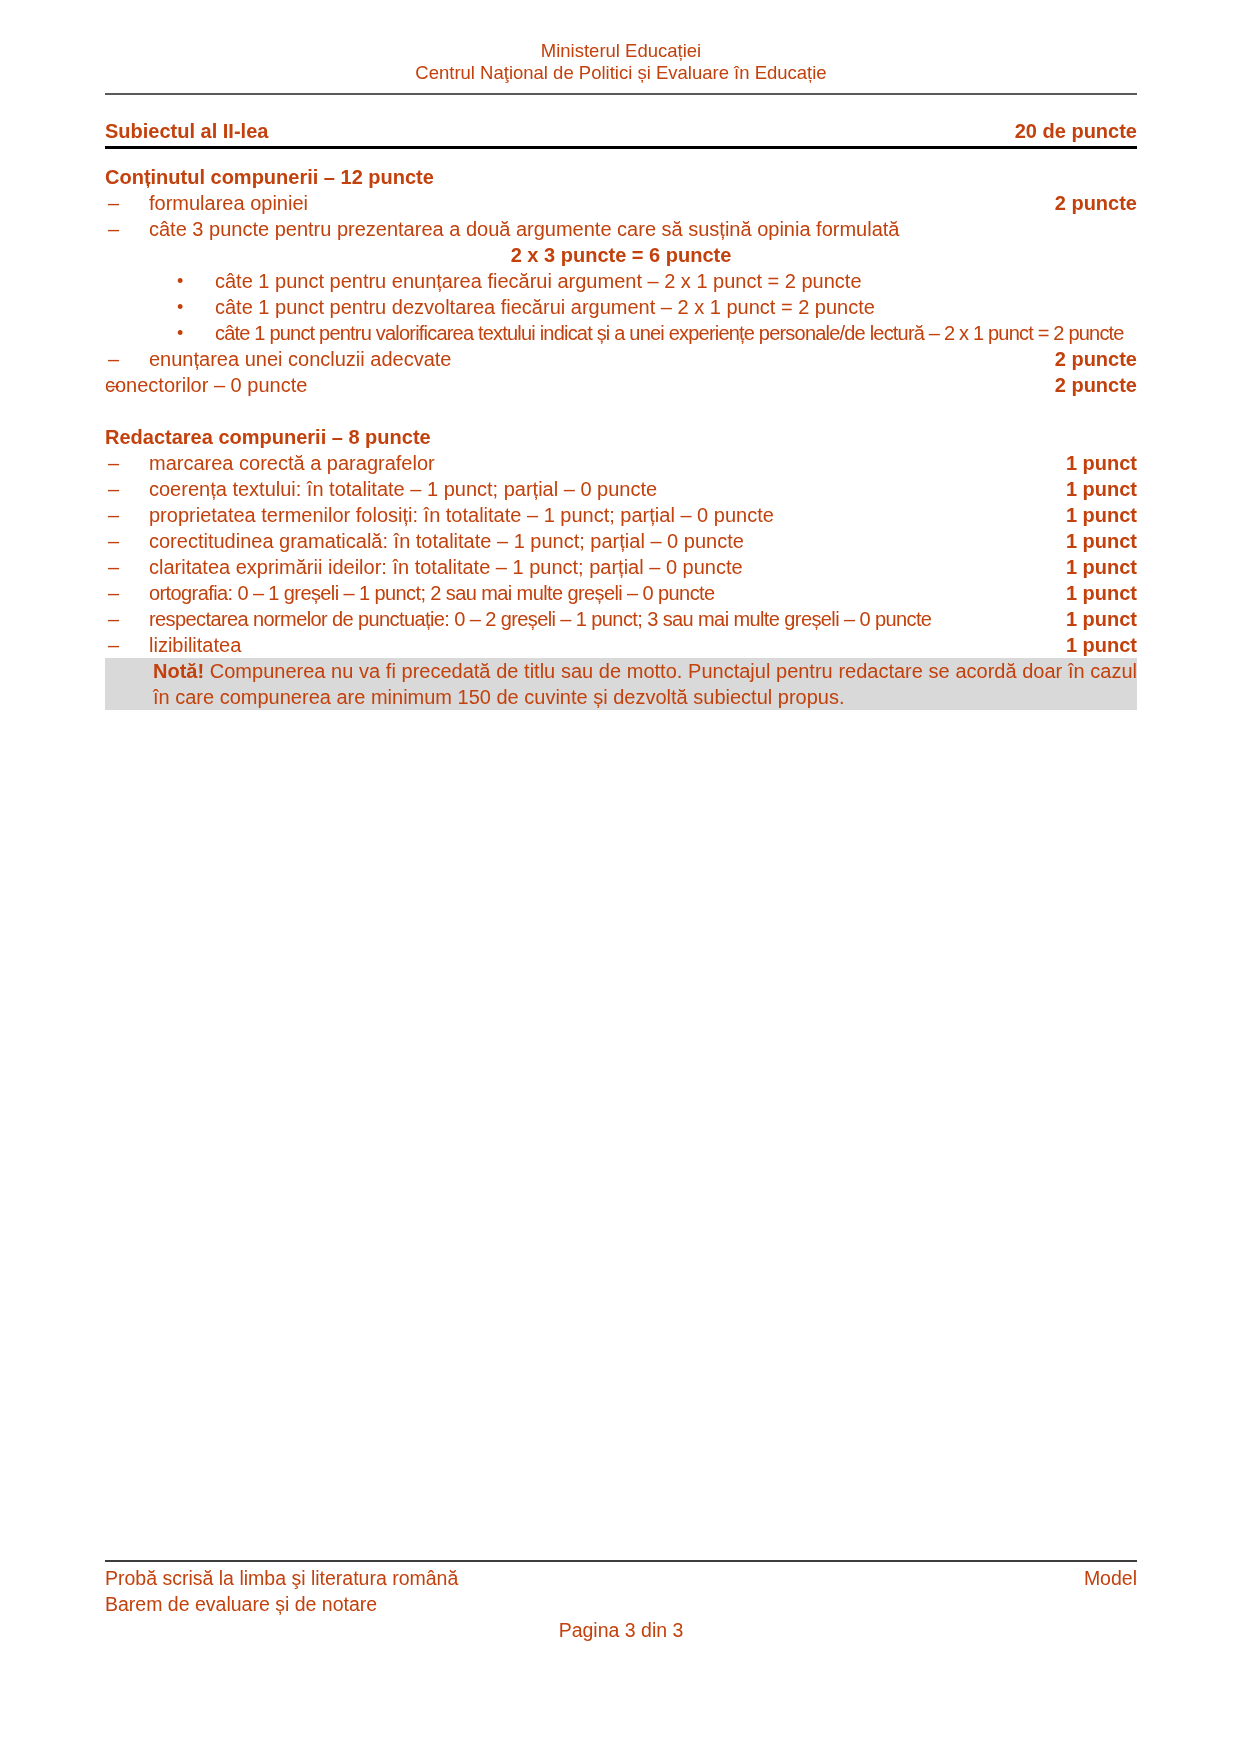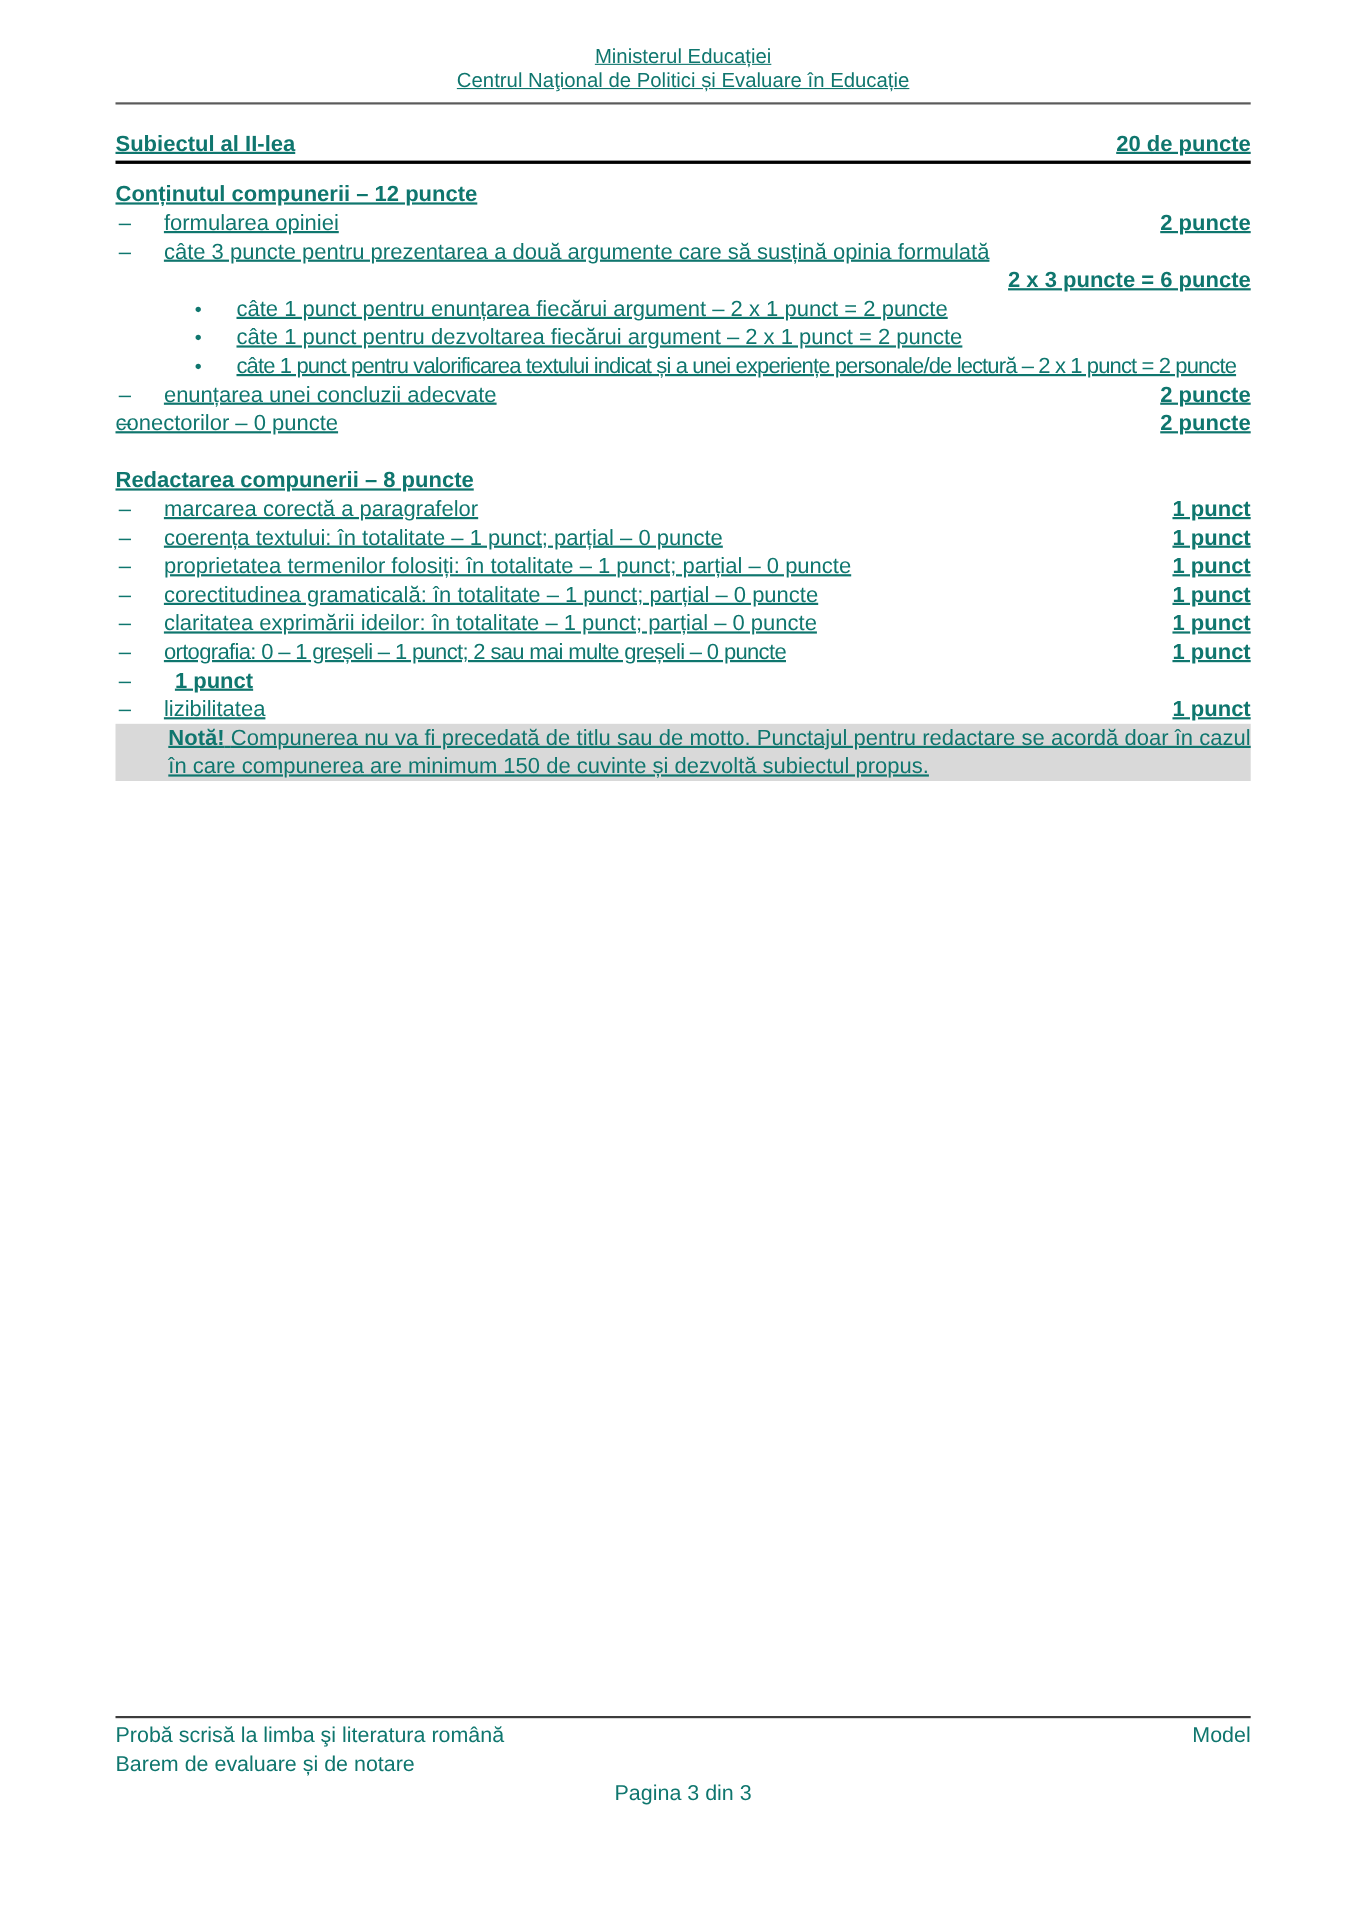--- a/index.html
+++ b/index.html
@@ -1,44 +1,43 @@
 <!DOCTYPE html>
 <html><head>
 <meta charset="utf-8">
 <style>
   html,body{margin:0;padding:0;background:#ffffff;}
   .page{
     position:relative;
     width:1241px;height:1755px;
     background:#ffffff;
     font-family:"Liberation Sans", sans-serif;
-    font-size:20px;color:#0f766e;
+    font-size:20px;color:#c2410c;
     overflow:hidden;
-    text-decoration:underline;
   }
   .content{padding:40px 104px 0 105px;}
   .org{text-align:center;font-size:18.5px;line-height:21.5px;}
   .header-rule{border-top:2px solid #5a5a5a;margin-top:10px;height:0;}
   .subject-row{
     display:flex;justify-content:space-between;
     font-weight:bold;line-height:25px;
     margin-top:24px;padding-bottom:2px;
     border-bottom:3px solid #000;
   }
   .heading{font-weight:bold;line-height:26px;margin-top:15px;}
   .heading2{font-weight:bold;line-height:26px;margin-top:26px;}
   .row{display:flex;line-height:26px;}
   .row .txt{flex:1;}
   .pts{font-weight:bold;white-space:nowrap;margin-left:10px;}
   .item{position:relative;padding-left:44px;line-height:26px;}
   .item .marker{position:absolute;left:3px;top:0;}
   .item.row{display:flex;}
   .bullet-item{position:relative;padding-left:110px;line-height:26px;}
   .bullet-item .marker{position:absolute;left:72px;top:0;font-size:18px;}
-  .pts-line{text-align:right;font-weight:bold;line-height:26px;}
+  .pts-line{text-align:center;font-weight:bold;line-height:26px;}
   .just-both{text-align:justify;text-align-last:justify;}
   .cont-row{display:flex;justify-content:space-between;line-height:26px;}
   .cond1{letter-spacing:-0.6px;}
   .cond2{letter-spacing:-0.8px;}
   .note{
     background:#d9d9d9;
     text-align:justify;line-height:26px;padding-left:48px;
   }
   .note-label{font-weight:bold;}
   .footer{
@@ -137,20 +136,21 @@
       <span class="txt">claritatea exprimării ideilor: în totalitate – 1 punct; parțial – 0 puncte</span>
       <span class="pts">1 punct</span>
     </div>
     <div class="item row">
       <span class="marker">–</span>
       <span class="txt cond1">ortografia: 0 – 1 greșeli – 1 punct; 2 sau mai multe greșeli – 0 puncte</span>
       <span class="pts">1 punct</span>
     </div>
     <div class="item row">
       <span class="marker">–</span>
+      <span class="txt cond1">respectarea normelor de punctuație: 0 – 2 greșeli – 1 punct; 3 sau mai multe greșeli – 0 puncte</span>
       <span class="pts">1 punct</span>
     </div>
     <div class="item row">
       <span class="marker">–</span>
       <span class="txt">lizibilitatea</span>
       <span class="pts">1 punct</span>
     </div>
 
     <div class="note">
       <span class="note-label">Notă!</span>

